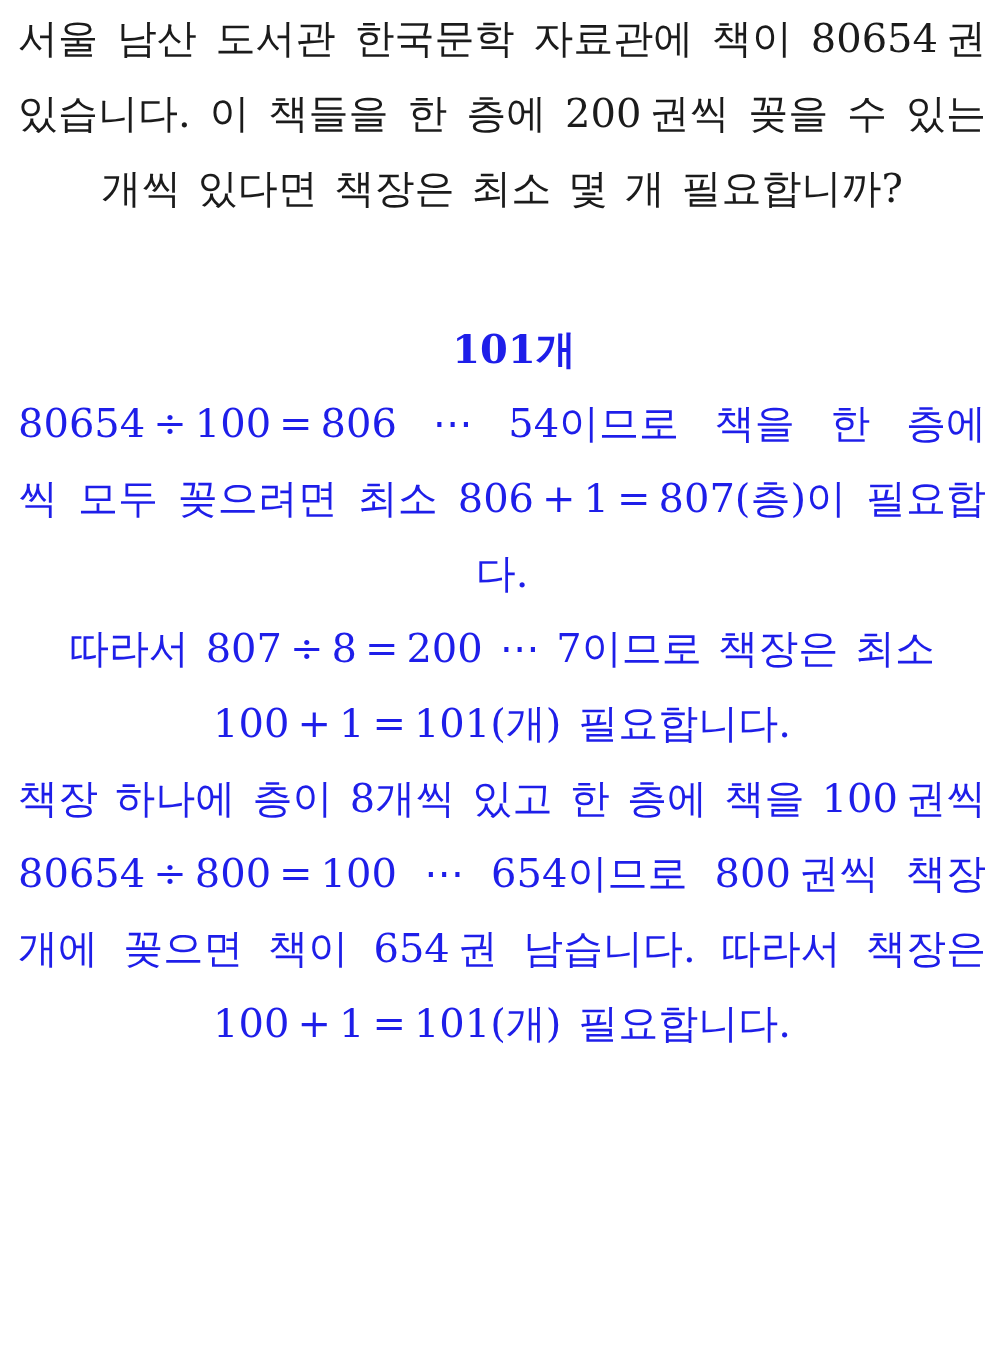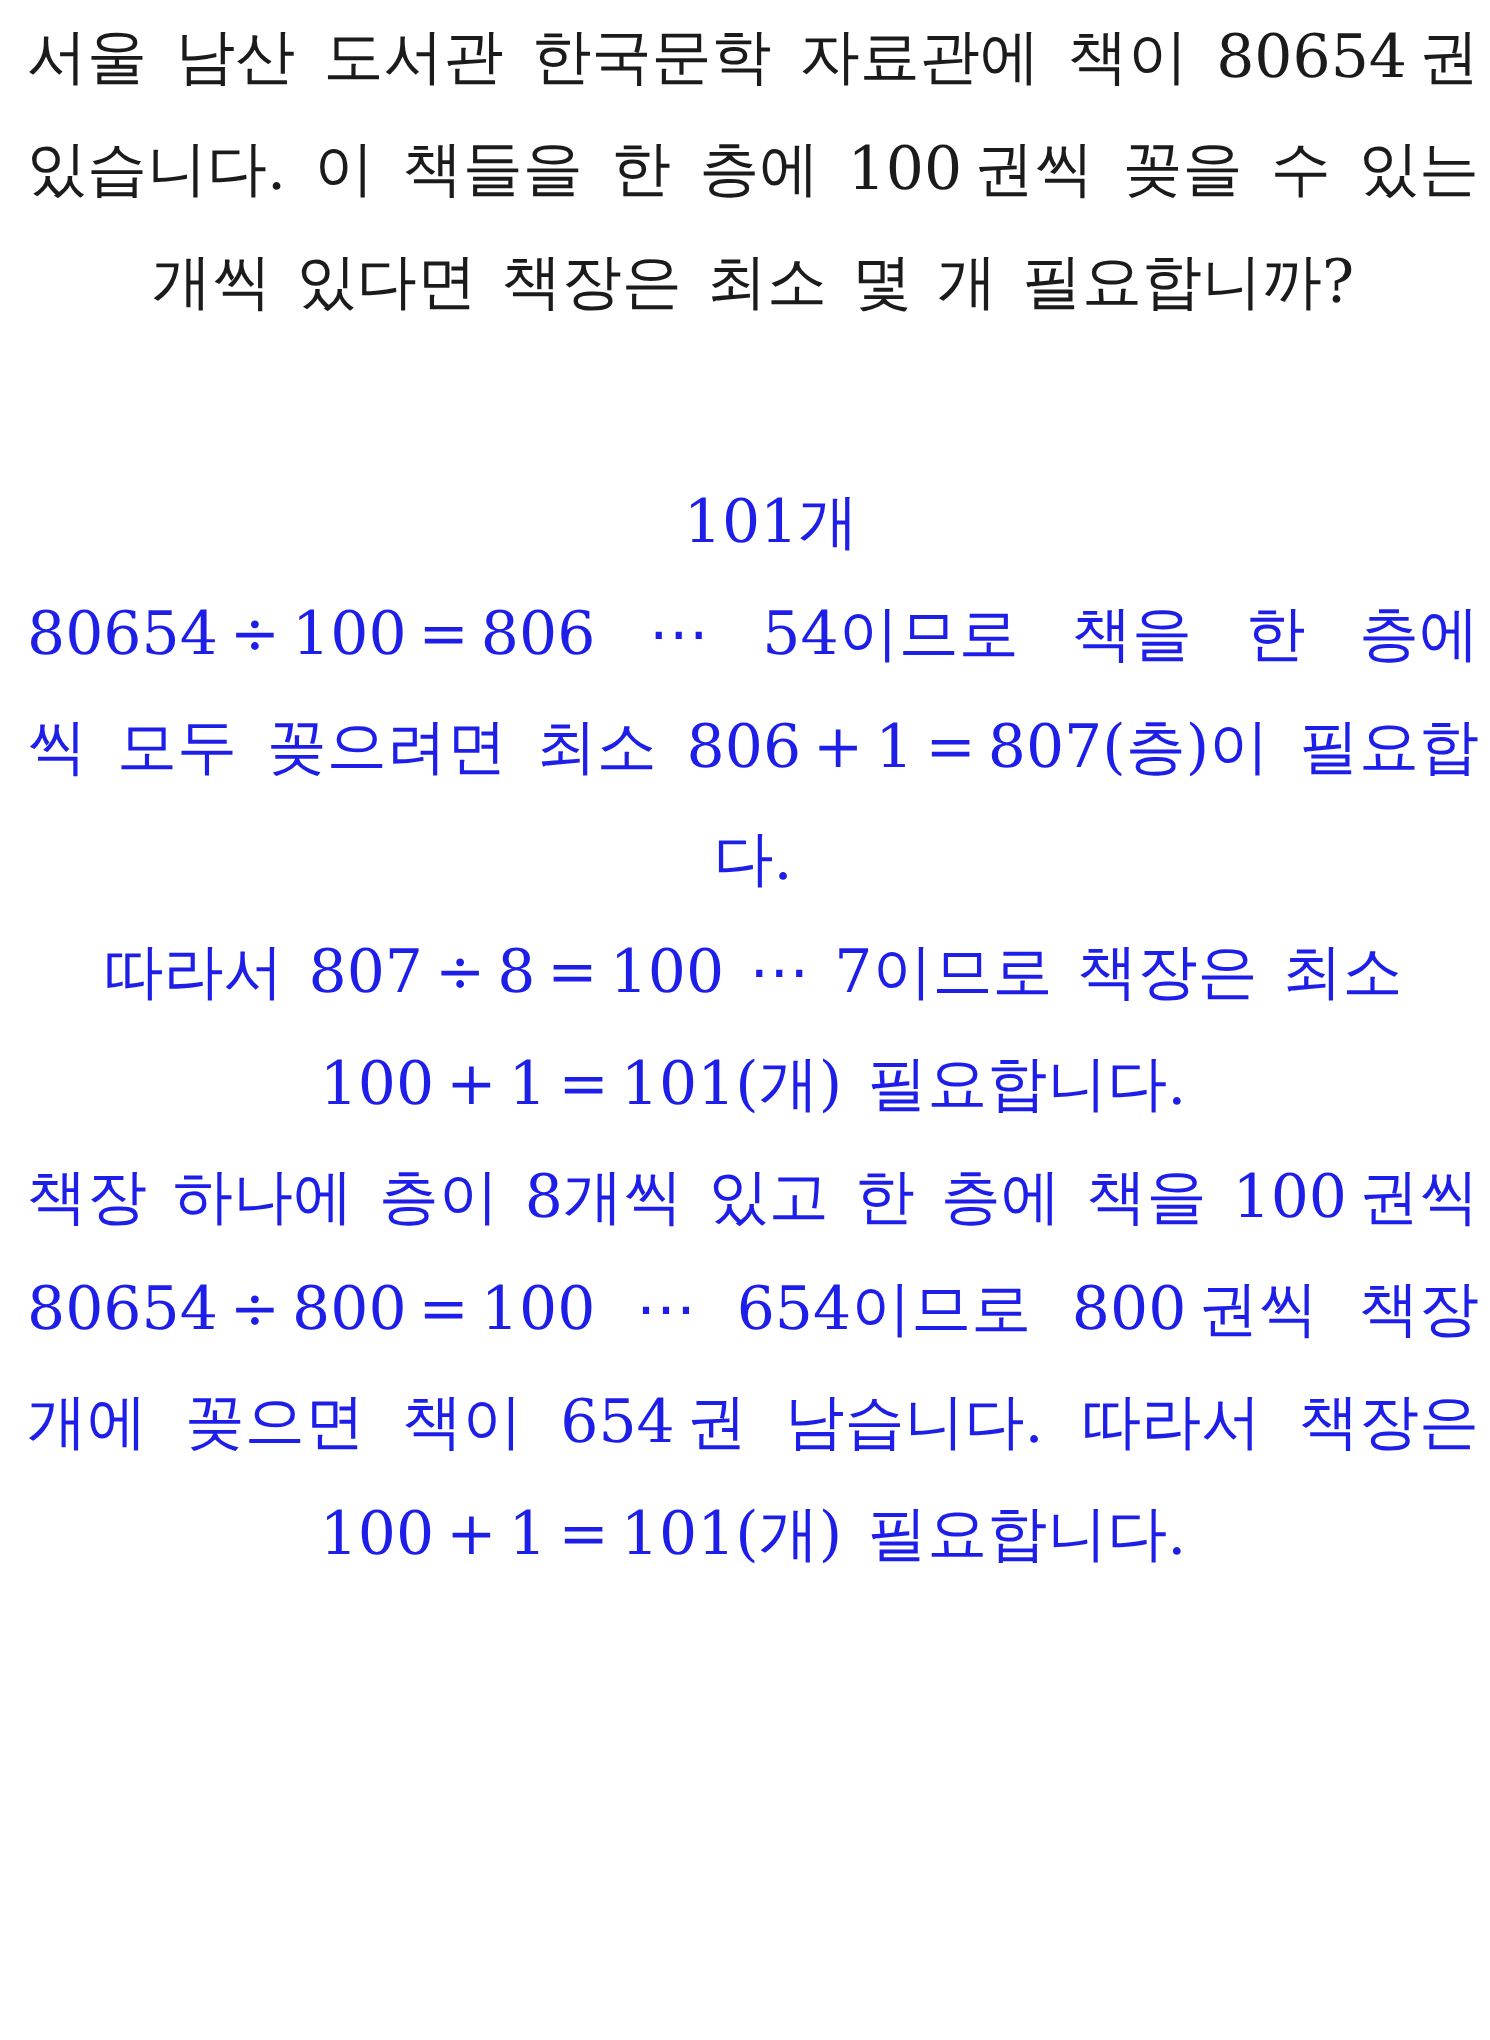--- a/index.html
+++ b/index.html
@@ -32,44 +32,45 @@
     text-align: center;
     white-space: normal;
   }
   
   .line.justify {
     text-align: justify;
     text-align-last: justify;
   }
   .answer-line {
     padding-left: 24px;
+    font-weight: bold;
   }
   .spacer {
     height: 85px;
   }
 </style>
 </head>
 <body>
 
 <div class="doc">
 
   <div class="block problem-block">
     <div class="line justify">서울 남산 도서관 한국문학 자료관에 책이 80654 권</div>
-    <div class="line justify">있습니다. 이 책들을 한 층에 100 권씩 꽂을 수 있는</div>
+    <div class="line justify">있습니다. 이 책들을 한 층에 200 권씩 꽂을 수 있는</div>
     <div class="line">개씩 있다면 책장은 최소 몇 개 필요합니까?</div>
   </div>
 
   <div class="spacer"></div>
 
   <div class="block solution-block">
     <div class="line answer-line">101개</div>
     <div class="line justify">80654 ÷ 100 = 806 ⋯ 54이므로 책을 한 층에 100 권</div>
     <div class="line justify">씩 모두 꽂으려면 최소 806 + 1 = 807(층)이 필요합니</div>
     <div class="line">다.</div>
-    <div class="line">따라서 807 ÷ 8 = 100 ⋯ 7이므로 책장은 최소</div>
+    <div class="line">따라서 807 ÷ 8 = 200 ⋯ 7이므로 책장은 최소</div>
     <div class="line">100 + 1 = 101(개) 필요합니다.</div>
     <div class="line justify">책장 하나에 층이 8개씩 있고 한 층에 책을 100 권씩</div>
     <div class="line justify">80654 ÷ 800 = 100 ⋯ 654이므로 800 권씩 책장 100</div>
     <div class="line justify">개에 꽂으면 책이 654 권 남습니다. 따라서 책장은 최소</div>
     <div class="line">100 + 1 = 101(개) 필요합니다.</div>
   </div>
 
 </div>
 
 </body></html>

